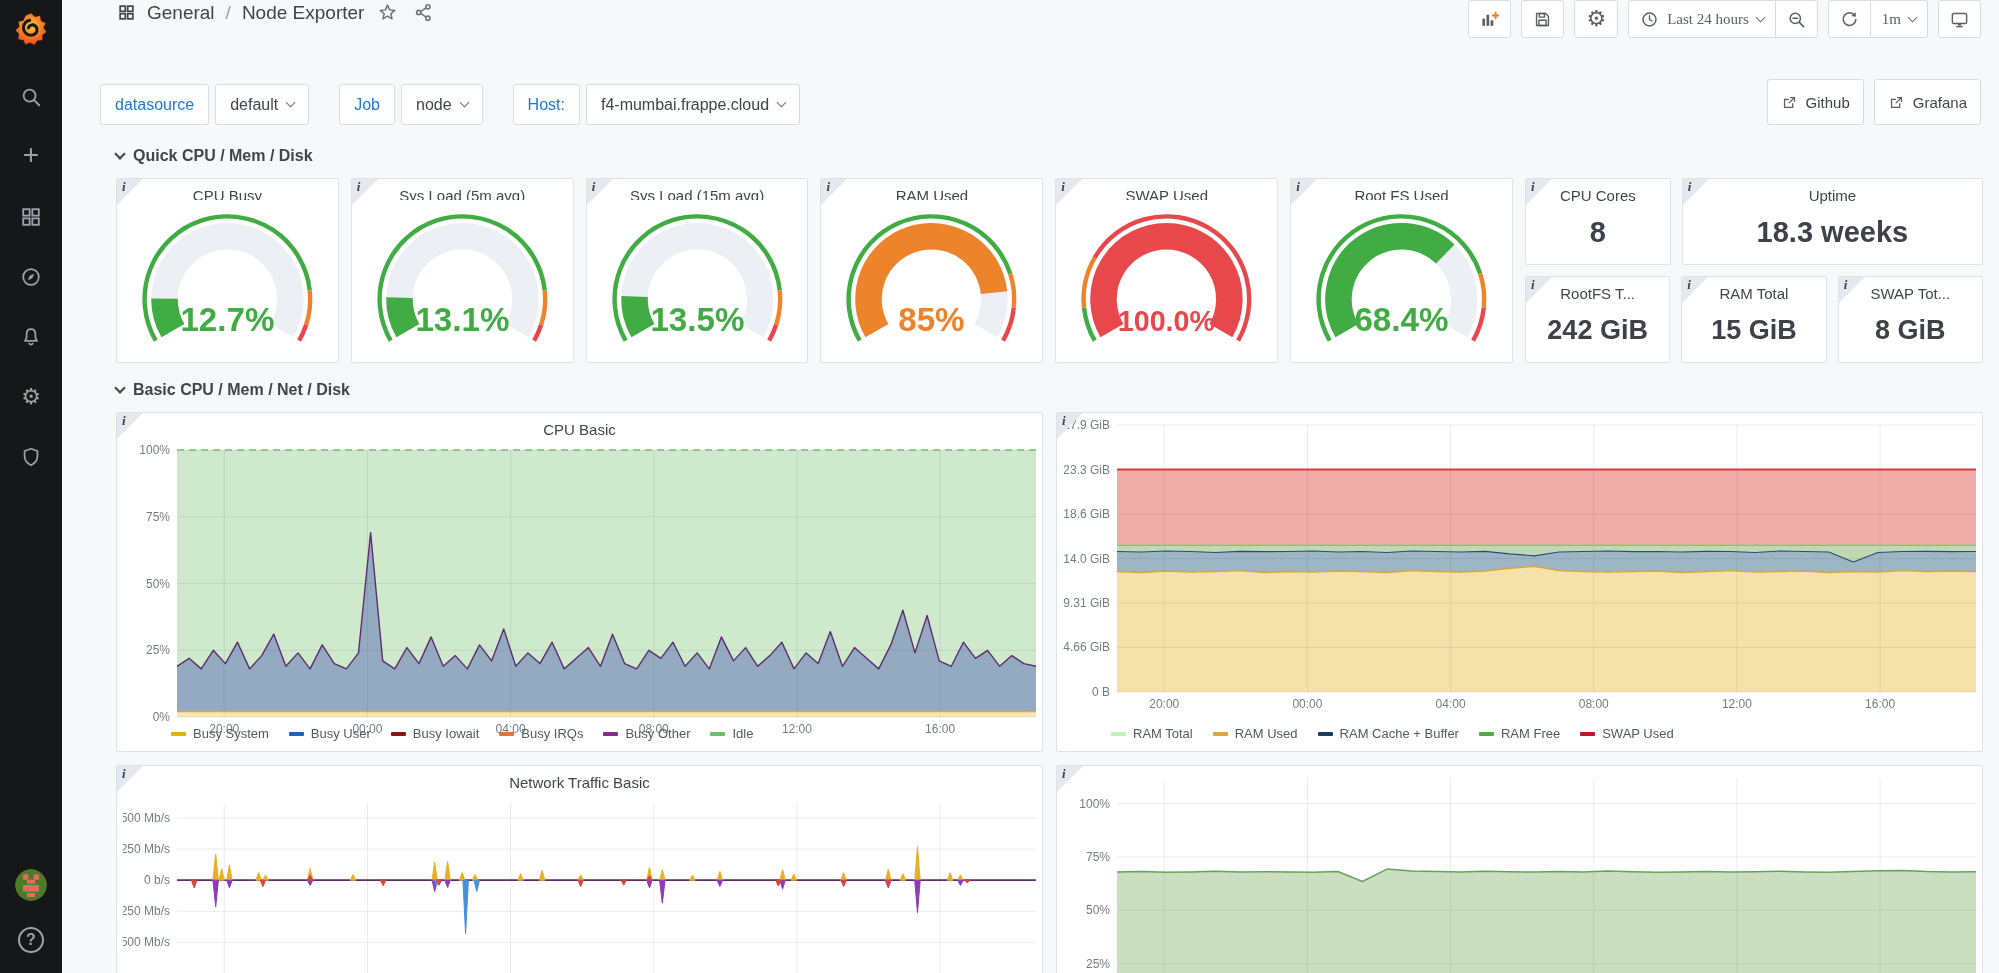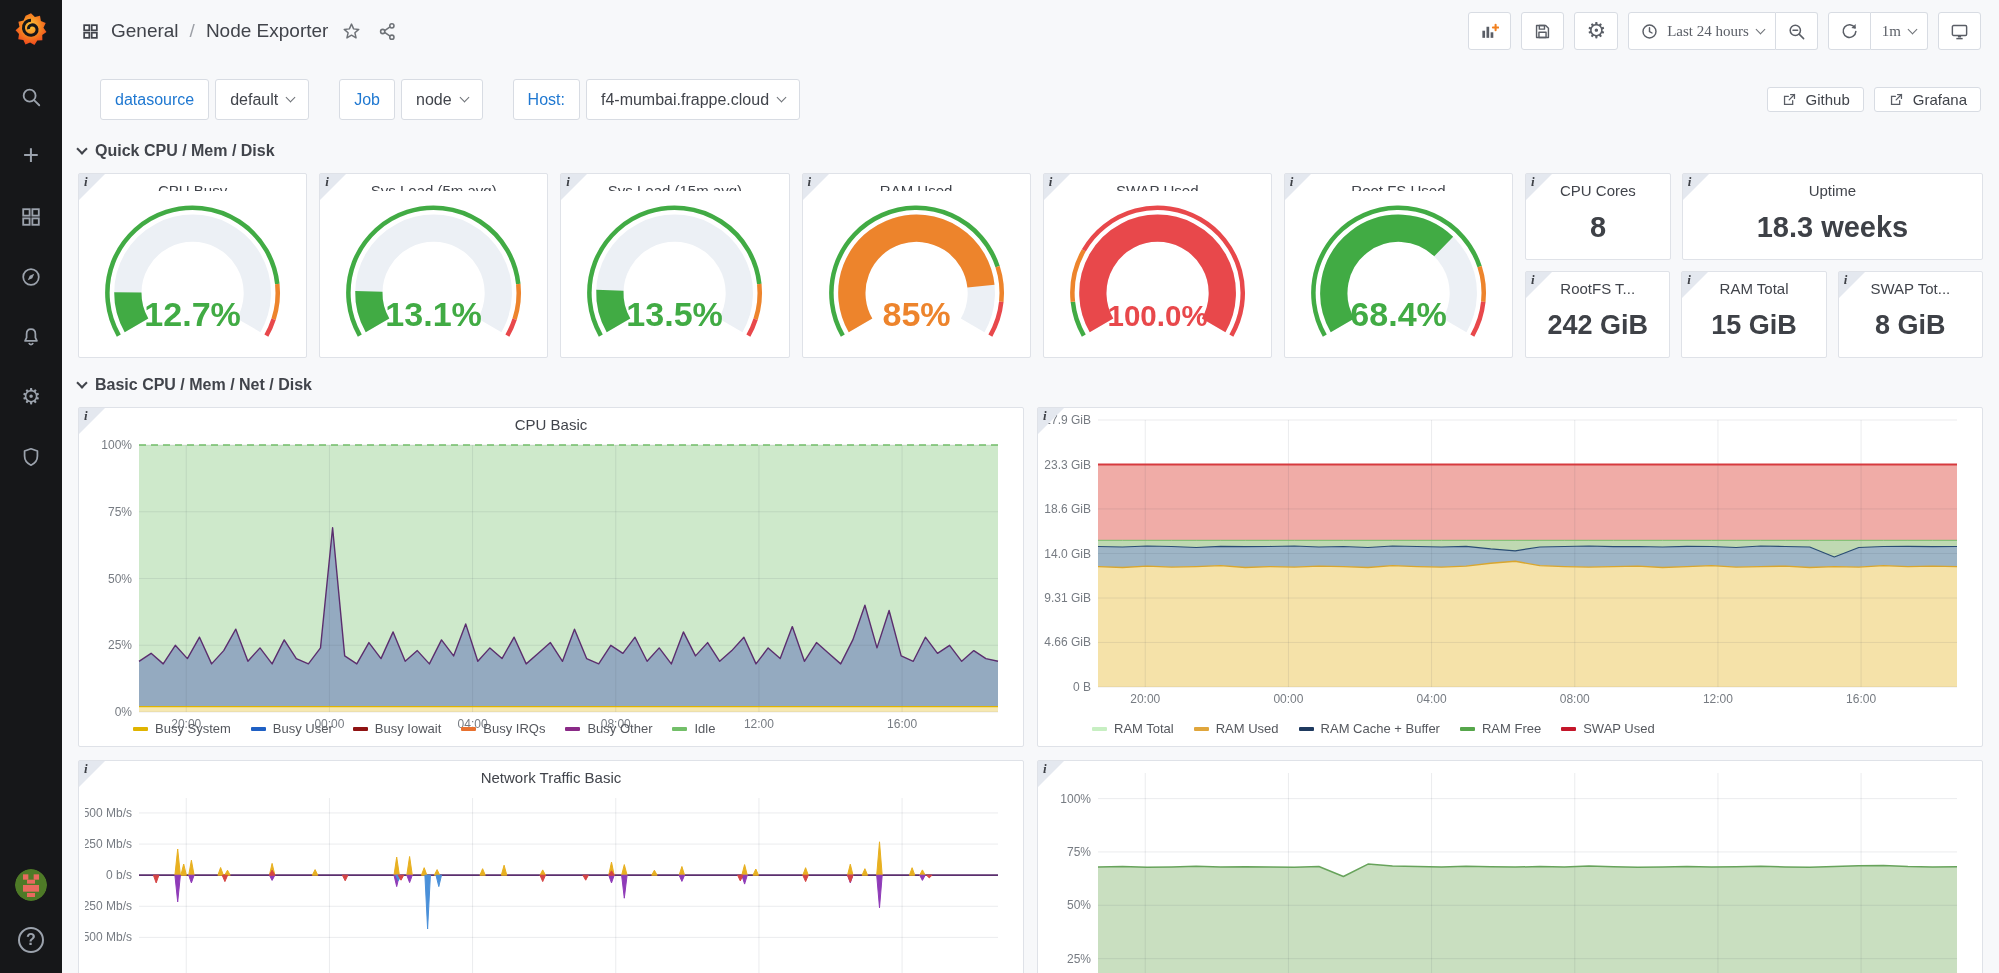--- a/index.html
+++ b/index.html
@@ -15,50 +15,50 @@
   .side-icons svg{width:22px;height:22px;}
   .glyph{font-size:22px;line-height:1;}
   .plus-glyph{font-size:28px;font-weight:400;margin-top:-4px;}
   .side-bottom{margin-top:auto;margin-bottom:20px;display:flex;flex-direction:column;gap:26px;align-items:center;}
   .avatar{width:32px;height:32px;border-radius:50%;overflow:hidden;cursor:pointer;}
   .help-circle{width:26px;height:26px;border:2px solid #9BA2AC;border-radius:50%;color:#9BA2AC;
     display:flex;align-items:center;justify-content:center;font-size:16px;font-weight:700;cursor:pointer;}
 
   
   main{flex:1;display:flex;flex-direction:column;min-width:0;}
-  header{height:62px;display:flex;align-items:center;padding:0 18px 0 19px;}
+  header{height:62px;display:flex;align-items:flex-start;padding:0 18px 0 19px;margin-left:36px;}
   .crumb{display:flex;align-items:center;gap:11px;font-size:19px;color:#41444B;}
   .crumb .sep{color:#9DA0A7;}
   .crumb-icon{color:#41444B;display:flex;}
   .mini-btn{background:none;border:none;color:#6E7277;display:flex;align-items:center;cursor:pointer;padding:2px;}
   .nav-actions{margin-left:auto;display:flex;gap:10px;align-items:center;}
   .btn{height:38px;background:#fff;border:1px solid #D8DCE3;border-radius:3px;display:flex;align-items:center;
     gap:8px;padding:0 11px;color:#5A5E66;font-size:15px;cursor:pointer;white-space:nowrap;}
   .btn svg{width:19px;height:19px;}
   .btn-group{display:flex;}
   .btn-group .btn:not(:first-child){border-left:none;border-top-left-radius:0;border-bottom-left-radius:0;font-family:Liberation Serif, serif;}
   .btn-group .btn:not(:last-child){border-top-right-radius:0;border-bottom-right-radius:0;font-family:Liberation Serif, serif;}
   .caret{width:7px;height:7px;border-right:1.8px solid #6E7277;border-bottom:1.8px solid #6E7277;
     transform:rotate(45deg);display:inline-block;margin-top:-4px;}
 
   
-  .subnav{display:flex;align-items:center;padding:17px 18px 4px 38px;}
+  .subnav{display:flex;align-items:flex-end;padding:17px 18px 4px 38px;}
   .vars{display:flex;gap:6px;align-items:center;}
   .chip{height:41px;display:flex;align-items:center;gap:9px;padding:0 14px;background:#fff;
     border:1px solid #D8DCE3;border-radius:3px;font-size:16px;color:#41444B;}
   .chip.lbl{color:#1F78D1;font-weight:500;cursor:default;}
   .chip.val{cursor:pointer;}
   .vgap{width:18px;}
   .dash-links{margin-left:auto;display:flex;gap:10px;}
-  .link-btn{height:25px;background:#fff;border:1px solid #D8DCE3;border-radius:3px;display:flex;
+  .link-btn{height:46px;background:#fff;border:1px solid #D8DCE3;border-radius:3px;display:flex;
     align-items:center;gap:8px;padding:0 13px;font-size:15px;color:#41444B;cursor:pointer;}
   .link-btn svg{width:17px;height:17px;color:#5A5E66;}
 
   
-  .dash{flex:1;padding:0 16px 0 16px;overflow:hidden;}
+  .dash{flex:1;padding:0 16px 0 54px;overflow:hidden;}
   .row-head{display:flex;align-items:center;gap:9px;font-size:16px;font-weight:700;color:#41444B;
     margin:18px 0 13px;cursor:pointer;}
   .row-caret{width:8px;height:8px;border-right:2px solid #41444B;border-bottom:2px solid #41444B;
     transform:rotate(45deg);margin-top:-5px;}
   .panel{position:relative;background:#fff;border:1px solid #DFE2E8;border-radius:2px;}
   .corner{position:absolute;top:0;left:0;width:0;height:0;border-top:26px solid #E4E8EF;
     border-right:26px solid transparent;cursor:pointer;z-index:2;}
   .corner span{position:absolute;top:-26px;left:5px;font:italic 700 13px "Liberation Serif",serif;color:#3E4147;}
   .p-title{text-align:center;font-size:15px;font-weight:500;color:#41444B;padding-top:8px;cursor:pointer;
     white-space:nowrap;overflow:hidden;text-overflow:ellipsis;padding-left:20px;padding-right:20px;}

